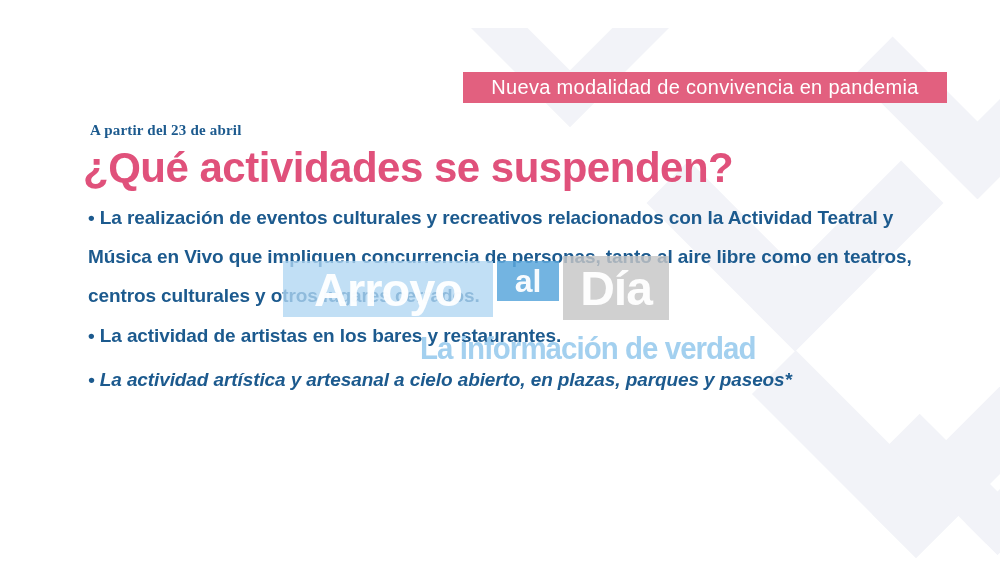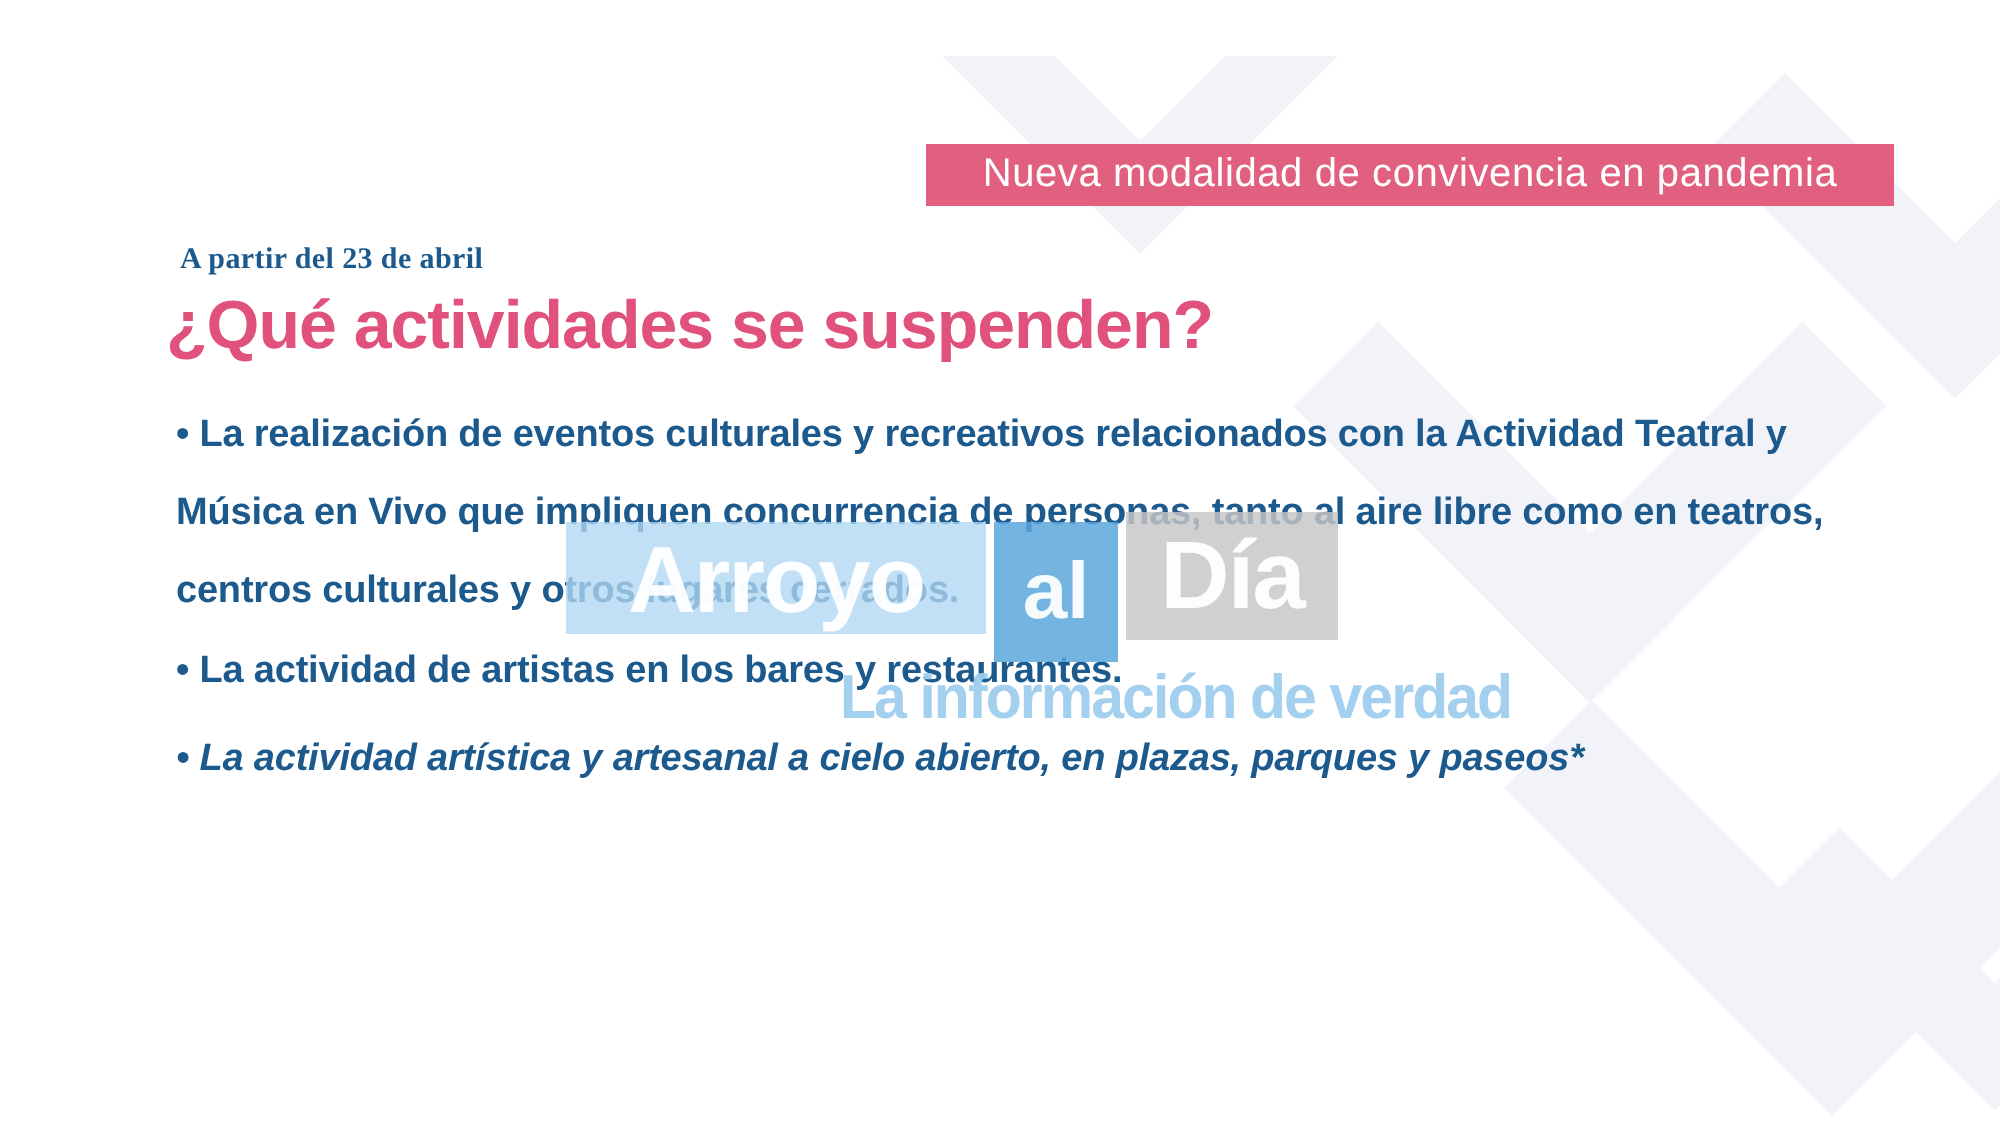--- a/index.html
+++ b/index.html
@@ -25,21 +25,21 @@
     position:absolute;z-index:1;left:463px;top:44px;width:484px;height:31px;
     background:#e2607f;color:#ffffff;display:flex;align-items:center;justify-content:center;
     font-size:20px;font-weight:500;letter-spacing:0.3px;
   }
   .date-note{
     position:absolute;z-index:1;left:90px;top:94px;
     color:#1c5a8e;font-size:15px;font-weight:700;letter-spacing:0.2px;font-family:Liberation Serif, serif;
   }
   .page-title{
     position:absolute;z-index:1;left:83px;top:116px;
-    color:#e0517b;font-size:34px;font-weight:800;letter-spacing:-0.5px;
+    color:#e0517b;font-size:42px;font-weight:800;letter-spacing:-0.5px;
   }
   .bullet{position:absolute;z-index:1;color:#1c5a8e;font-size:19px;line-height:39px;letter-spacing:-0.1px;}
   .bullet .lead{font-weight:700;}
   .bullet .rest{font-weight:600;}
   .bullet-1{left:88px;top:170px;width:838px;}
   .bullet-2{left:88px;top:288px;width:838px;}
   .bullet-3{left:88px;top:332px;width:838px;font-style:italic;}
   .footnote{
     position:absolute;z-index:1;left:88px;top:382px;width:758px;
     color:#30689c;font-size:19.5px;font-weight:400;line-height:36px;
@@ -47,23 +47,23 @@
 
   
   .watermark{position:absolute;z-index:2;left:0;top:0;width:1000px;height:562px;pointer-events:none;}
   .wm-box{position:absolute;display:flex;align-items:center;justify-content:center;font-weight:700;}
   .wm-arroyo{
     left:283px;top:233px;width:210px;height:56px;
     background:rgba(175,214,242,0.78);color:rgba(255,255,255,0.95);
     font-size:47px;letter-spacing:-1px;
   }
   .wm-al{
-    left:497px;top:233px;width:62px;height:70px;
+    left:497px;top:233px;width:62px;height:40px;
     background:rgba(90,167,220,0.85);color:rgba(255,255,255,0.95);
-    font-size:40px;
+    font-size:32px;
   }
   .wm-dia{
     left:563px;top:228px;width:106px;height:64px;
     background:rgba(198,198,198,0.82);color:rgba(255,255,255,0.95);
     font-size:48px;letter-spacing:-1px;
   }
   .wm-tagline{
     position:absolute;left:420px;top:303px;
     color:rgba(158,205,238,0.95);font-size:31px;font-weight:700;letter-spacing:-1px;
     transform:scaleX(0.95);transform-origin:left;

